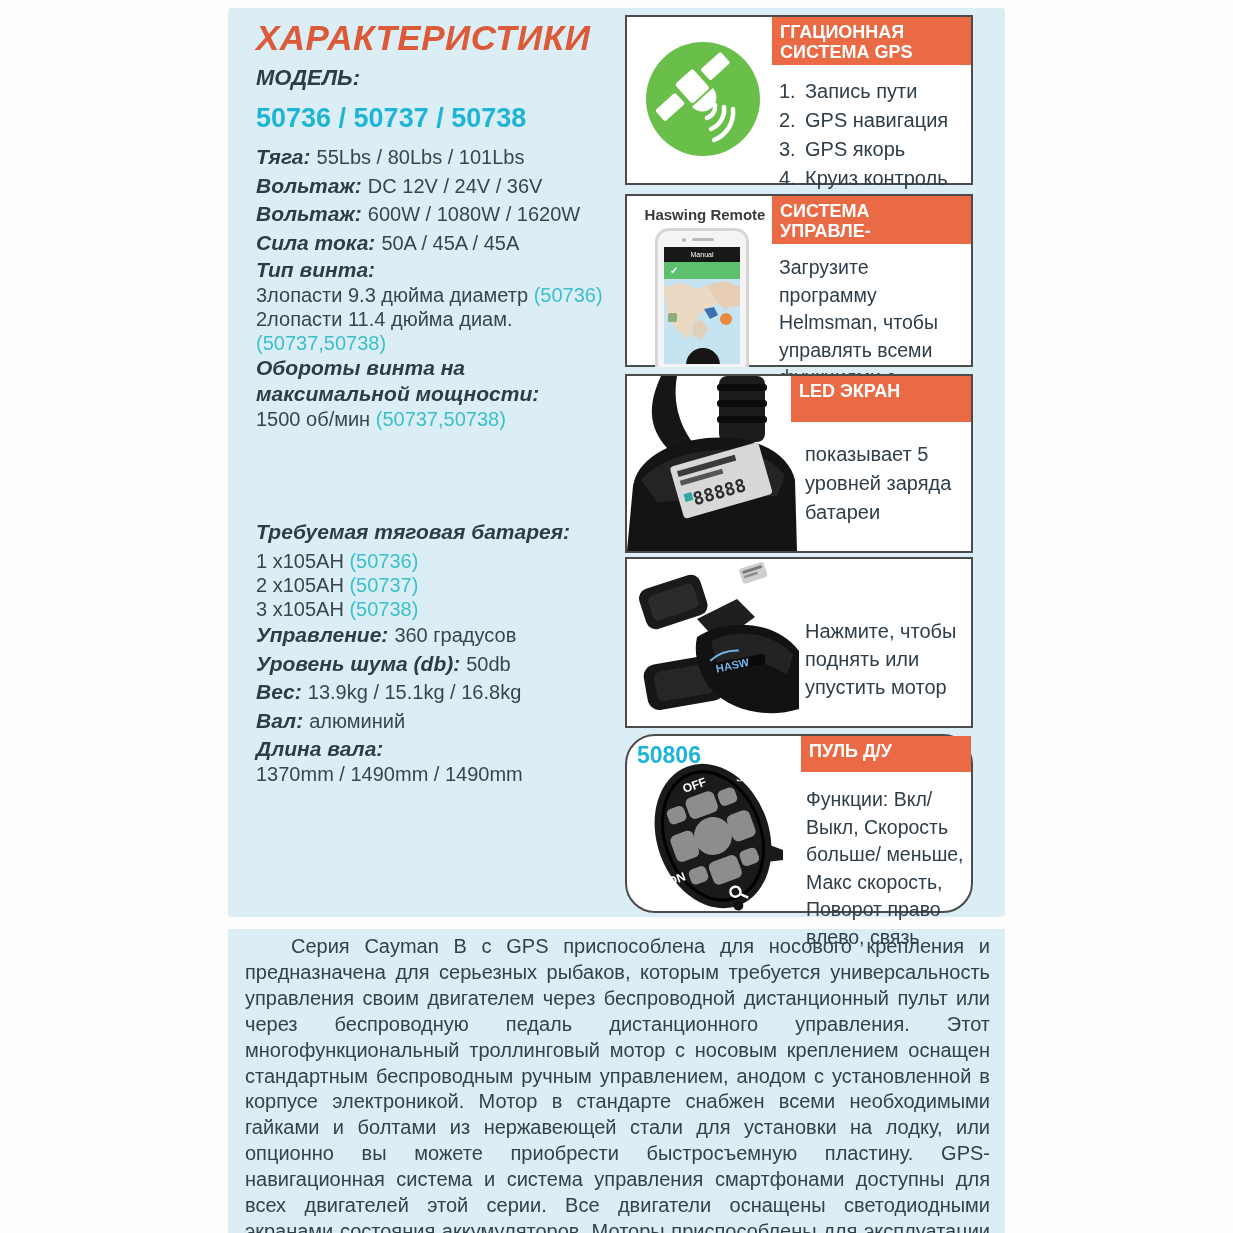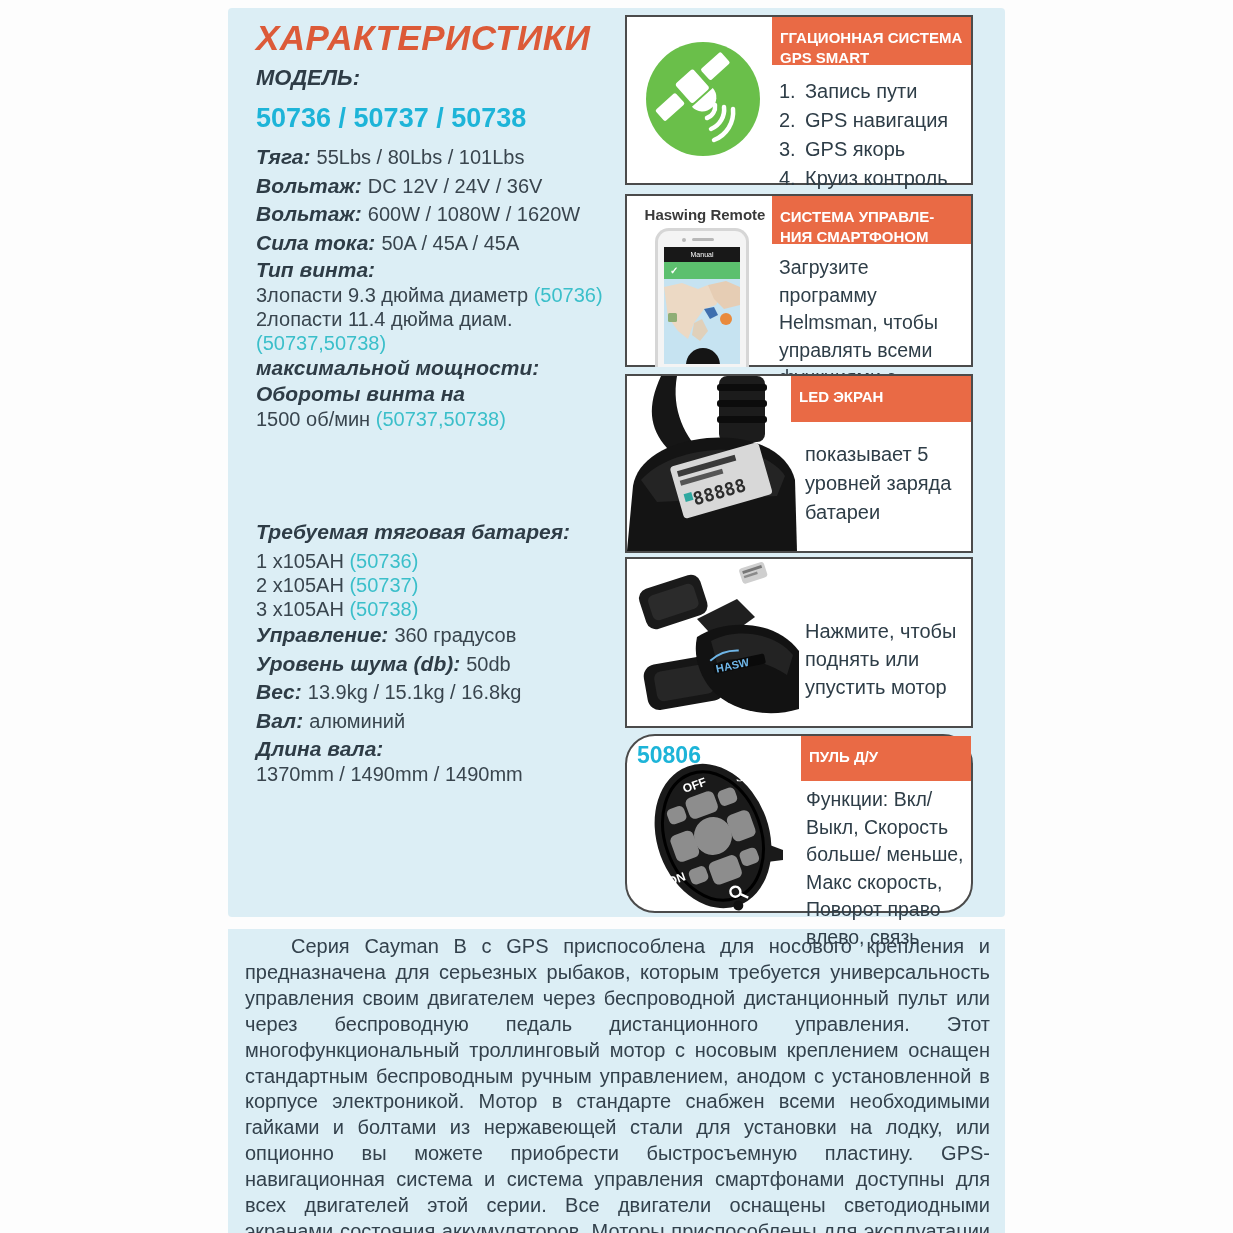--- a/index.html
+++ b/index.html
@@ -28,26 +28,26 @@
 
   
   .card { position:absolute; left:625px; width:348px; background:#ffffff; border:2px solid #4b4b4b; }
   .card1 { top:15px;  height:170px; }
   .card2 { top:194px; height:173px; }
   .card3 { top:374px; height:179px; }
   .card4 { top:557px; height:171px; }
   .card5 { top:734px; height:179px;border-radius:30px; }
 
   .ribbon { position:absolute; top:0; right:0; background:#e96a45; color:#ffffff;
-            font-weight:bold; padding:11px 8px 4px 8px; font-size:15px; line-height:20px; }
+            font-weight:bold; padding:5px 8px 4px 8px; font-size:18px; line-height:20px; }
   .ribbon-1 { left:145px; height:48px; }
   .ribbon-2 { left:145px; height:48px; }
   .ribbon-3 { left:164px; height:46px; }
   .ribbon-4 { left:170px; height:42px; }
-  .ribbon-5 { left:174px; height:45px; }
+  .ribbon-5 { left:174px; height:36px; }
 
   .card-body { position:absolute; color:#2e3d47; font-size:20px; }
   .body-1 { left:152px; top:60px; }
   .gps-item { line-height:29px; font-size:20px; }
   .gps-item .num { display:inline-block; width:26px; }
   .body-2 { left:152px; top:58px; width:190px; line-height:27.5px; font-size:19.5px; }
   .body-3 { left:178px; top:64px; width:162px; line-height:29px; }
   .body-4 { left:178px; top:58px; width:162px; line-height:28px; }
   .body-5 { left:179px; top:50px; width:164px; line-height:27.5px; font-size:19.5px; }
 
@@ -106,22 +106,22 @@
     </div>
 
     <div class="bold-line">Тип винта:</div>
     <div class="small-line">
       <span>3лопасти 9.3 дюйма диаметр </span><span class="ref">(50736)</span>
     </div>
     <div class="small-line">
       <span>2лопасти 11.4 дюйма диам. </span><span class="ref">(50737,50738)</span>
     </div>
 
+    <div class="bold-line">Обороты винта на</div>
     <div class="bold-line">максимальной мощности:</div>
-    <div class="bold-line">Обороты винта на</div>
     <div class="small-line">
       <span>1500 об/мин </span><span class="ref">(50737,50738)</span>
     </div>
 
     <div class="spacer-a"></div>
 
     <div class="battery-label">Требуемая тяговая батарея:</div>
     <div class="small-line">
       <span>1 x105AH </span><span class="ref">(50736)</span>
     </div>

